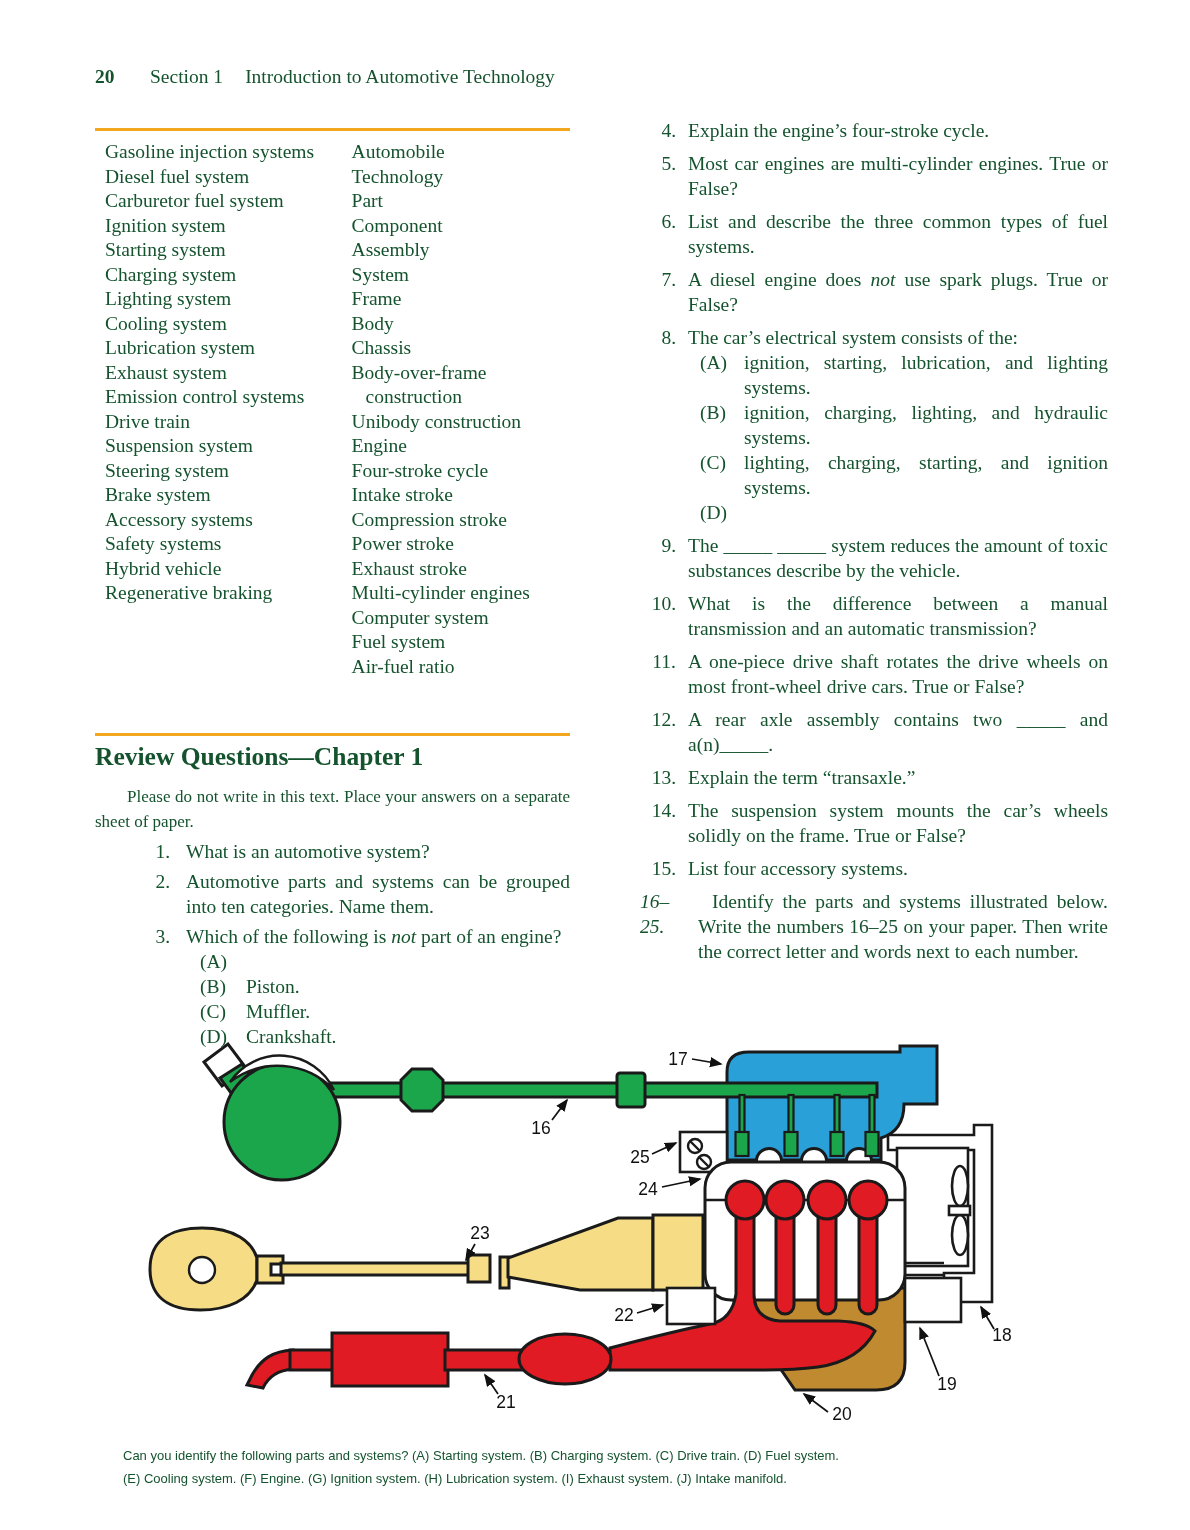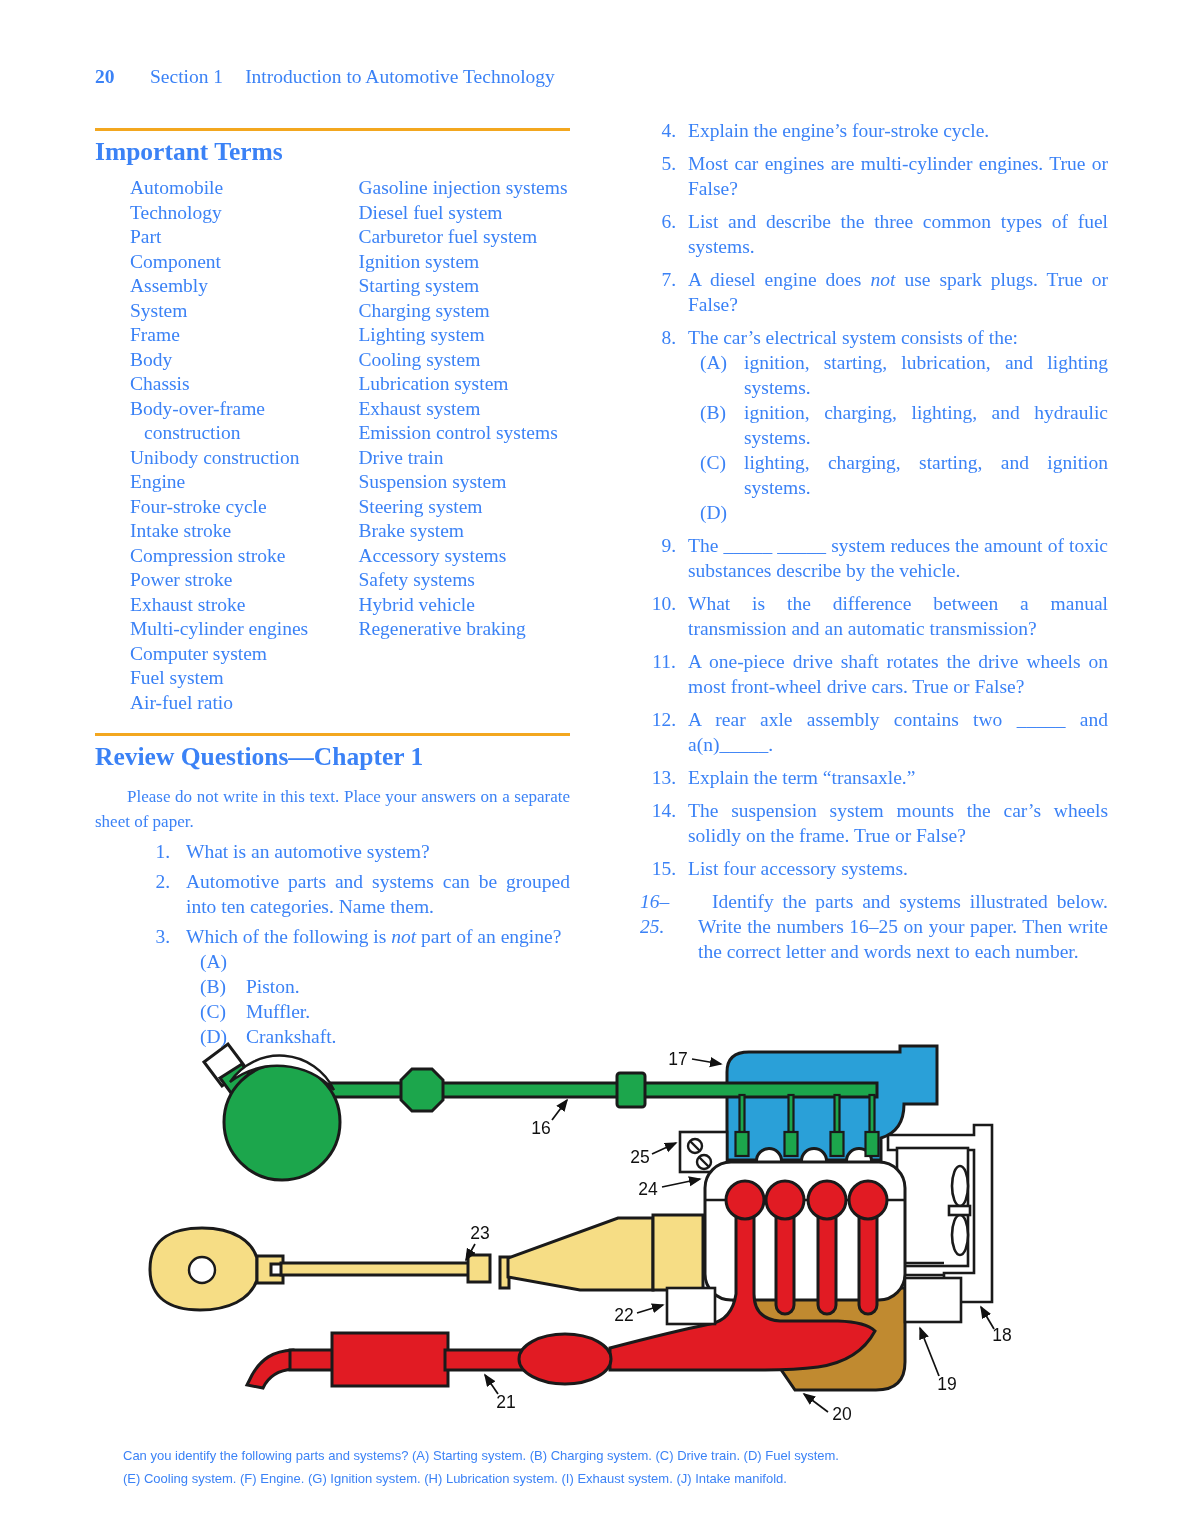--- a/index.html
+++ b/index.html
@@ -1,18 +1,18 @@
 <!DOCTYPE html>
 <html style="--green: #1ca64c; --blue: #2aa0d8; --red: #e11b23; --yellow: #f6dd85; --brown: #c08a30; --outline: #1a1a1a; --rule: #f3a71f;"><head>
 <meta charset="utf-8">
 <style>
   html,body { margin:0; padding:0; background:#e8e8e8; }
   .page {
     position:relative; width:1190px; height:1530px; background:#ffffff;
-    font-family:"Liberation Serif", serif; color:#3b82f6; overflow:hidden;
+    font-family:"Liberation Serif", serif; color:#14532d; overflow:hidden;
     margin:0 auto;
   }
   .hdr { position:absolute; top:66px; left:95px; width:1000px; font-size:19.5px; display:flex; }
   .hdr .pgnum { font-weight:bold; width:55px; }
   .hdr .sect { }
   .hdr .title { margin-left:22px; }
 
   .rule { height:3px; background:var(--rule, #f3a71f); width:475px; margin:0; }
   .block-h { font-size:25.5px; font-weight:bold; margin:6px 0 0 0; line-height:30px; }
 
@@ -53,22 +53,42 @@
 <div class="page">
 
   <div class="hdr">
     <span class="pgnum">20</span>
     <span class="sect">Section 1</span>
     <span class="title">Introduction to Automotive Technology</span>
   </div>
 
   <div class="terms-block">
     <div class="rule"></div>
-    <div class="block-h">Important Terms</div>
     <div class="terms-cols">
+      <div class="tcol tcol2">
+        <div class="term">Gasoline injection systems</div>
+        <div class="term">Diesel fuel system</div>
+        <div class="term">Carburetor fuel system</div>
+        <div class="term">Ignition system</div>
+        <div class="term">Starting system</div>
+        <div class="term">Charging system</div>
+        <div class="term">Lighting system</div>
+        <div class="term">Cooling system</div>
+        <div class="term">Lubrication system</div>
+        <div class="term">Exhaust system</div>
+        <div class="term">Emission control systems</div>
+        <div class="term">Drive train</div>
+        <div class="term">Suspension system</div>
+        <div class="term">Steering system</div>
+        <div class="term">Brake system</div>
+        <div class="term">Accessory systems</div>
+        <div class="term">Safety systems</div>
+        <div class="term">Hybrid vehicle</div>
+        <div class="term">Regenerative braking</div>
+      </div>
       <div class="tcol tcol1">
         <div class="term">Automobile</div>
         <div class="term">Technology</div>
         <div class="term">Part</div>
         <div class="term">Component</div>
         <div class="term">Assembly</div>
         <div class="term">System</div>
         <div class="term">Frame</div>
         <div class="term">Body</div>
         <div class="term">Chassis</div>
@@ -78,41 +98,20 @@
         <div class="term">Four-stroke cycle</div>
         <div class="term">Intake stroke</div>
         <div class="term">Compression stroke</div>
         <div class="term">Power stroke</div>
         <div class="term">Exhaust stroke</div>
         <div class="term">Multi-cylinder engines</div>
         <div class="term">Computer system</div>
         <div class="term">Fuel system</div>
         <div class="term">Air-fuel ratio</div>
       </div>
-      <div class="tcol tcol2">
-        <div class="term">Gasoline injection systems</div>
-        <div class="term">Diesel fuel system</div>
-        <div class="term">Carburetor fuel system</div>
-        <div class="term">Ignition system</div>
-        <div class="term">Starting system</div>
-        <div class="term">Charging system</div>
-        <div class="term">Lighting system</div>
-        <div class="term">Cooling system</div>
-        <div class="term">Lubrication system</div>
-        <div class="term">Exhaust system</div>
-        <div class="term">Emission control systems</div>
-        <div class="term">Drive train</div>
-        <div class="term">Suspension system</div>
-        <div class="term">Steering system</div>
-        <div class="term">Brake system</div>
-        <div class="term">Accessory systems</div>
-        <div class="term">Safety systems</div>
-        <div class="term">Hybrid vehicle</div>
-        <div class="term">Regenerative braking</div>
-      </div>
     </div>
   </div>
 
   <div class="review-block">
     <div class="rule"></div>
     <div class="block-h">Review Questions—Chapter 1</div>
     <div class="intro">Please do not write in this text. Place your answers on a separate sheet of paper.</div>
     <div class="qlist">
       <div class="q">
         <span class="q-num">1.</span>

